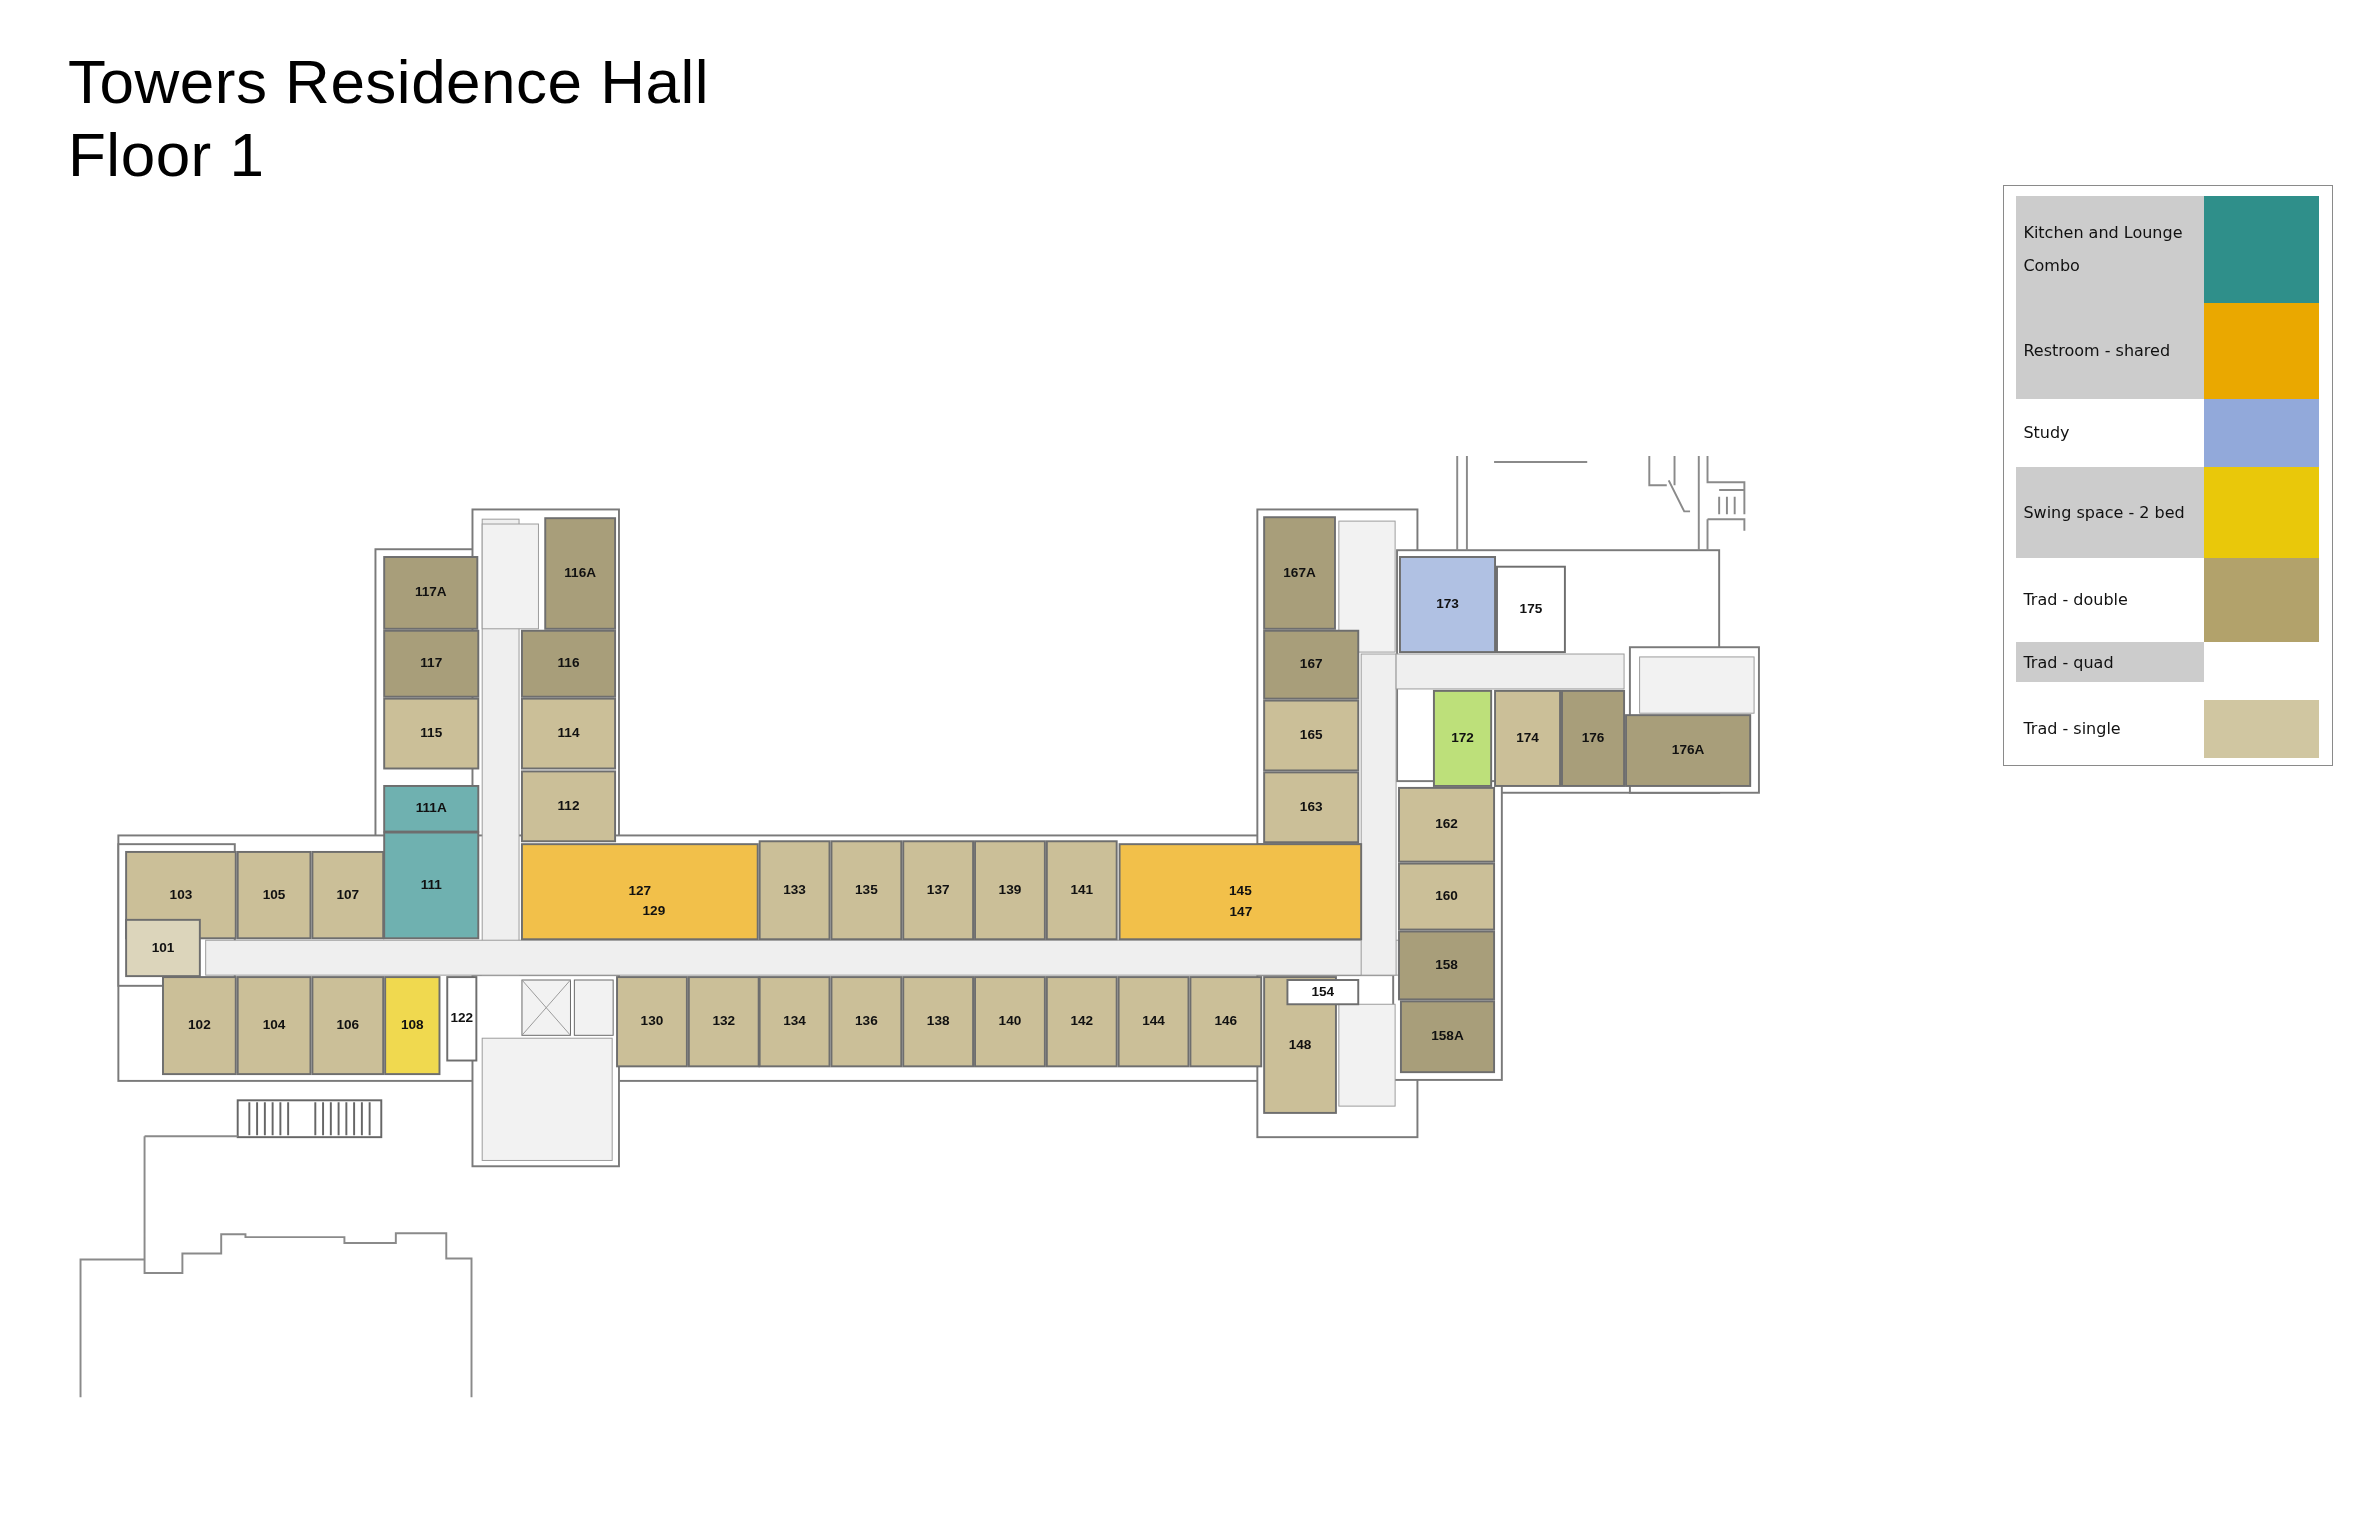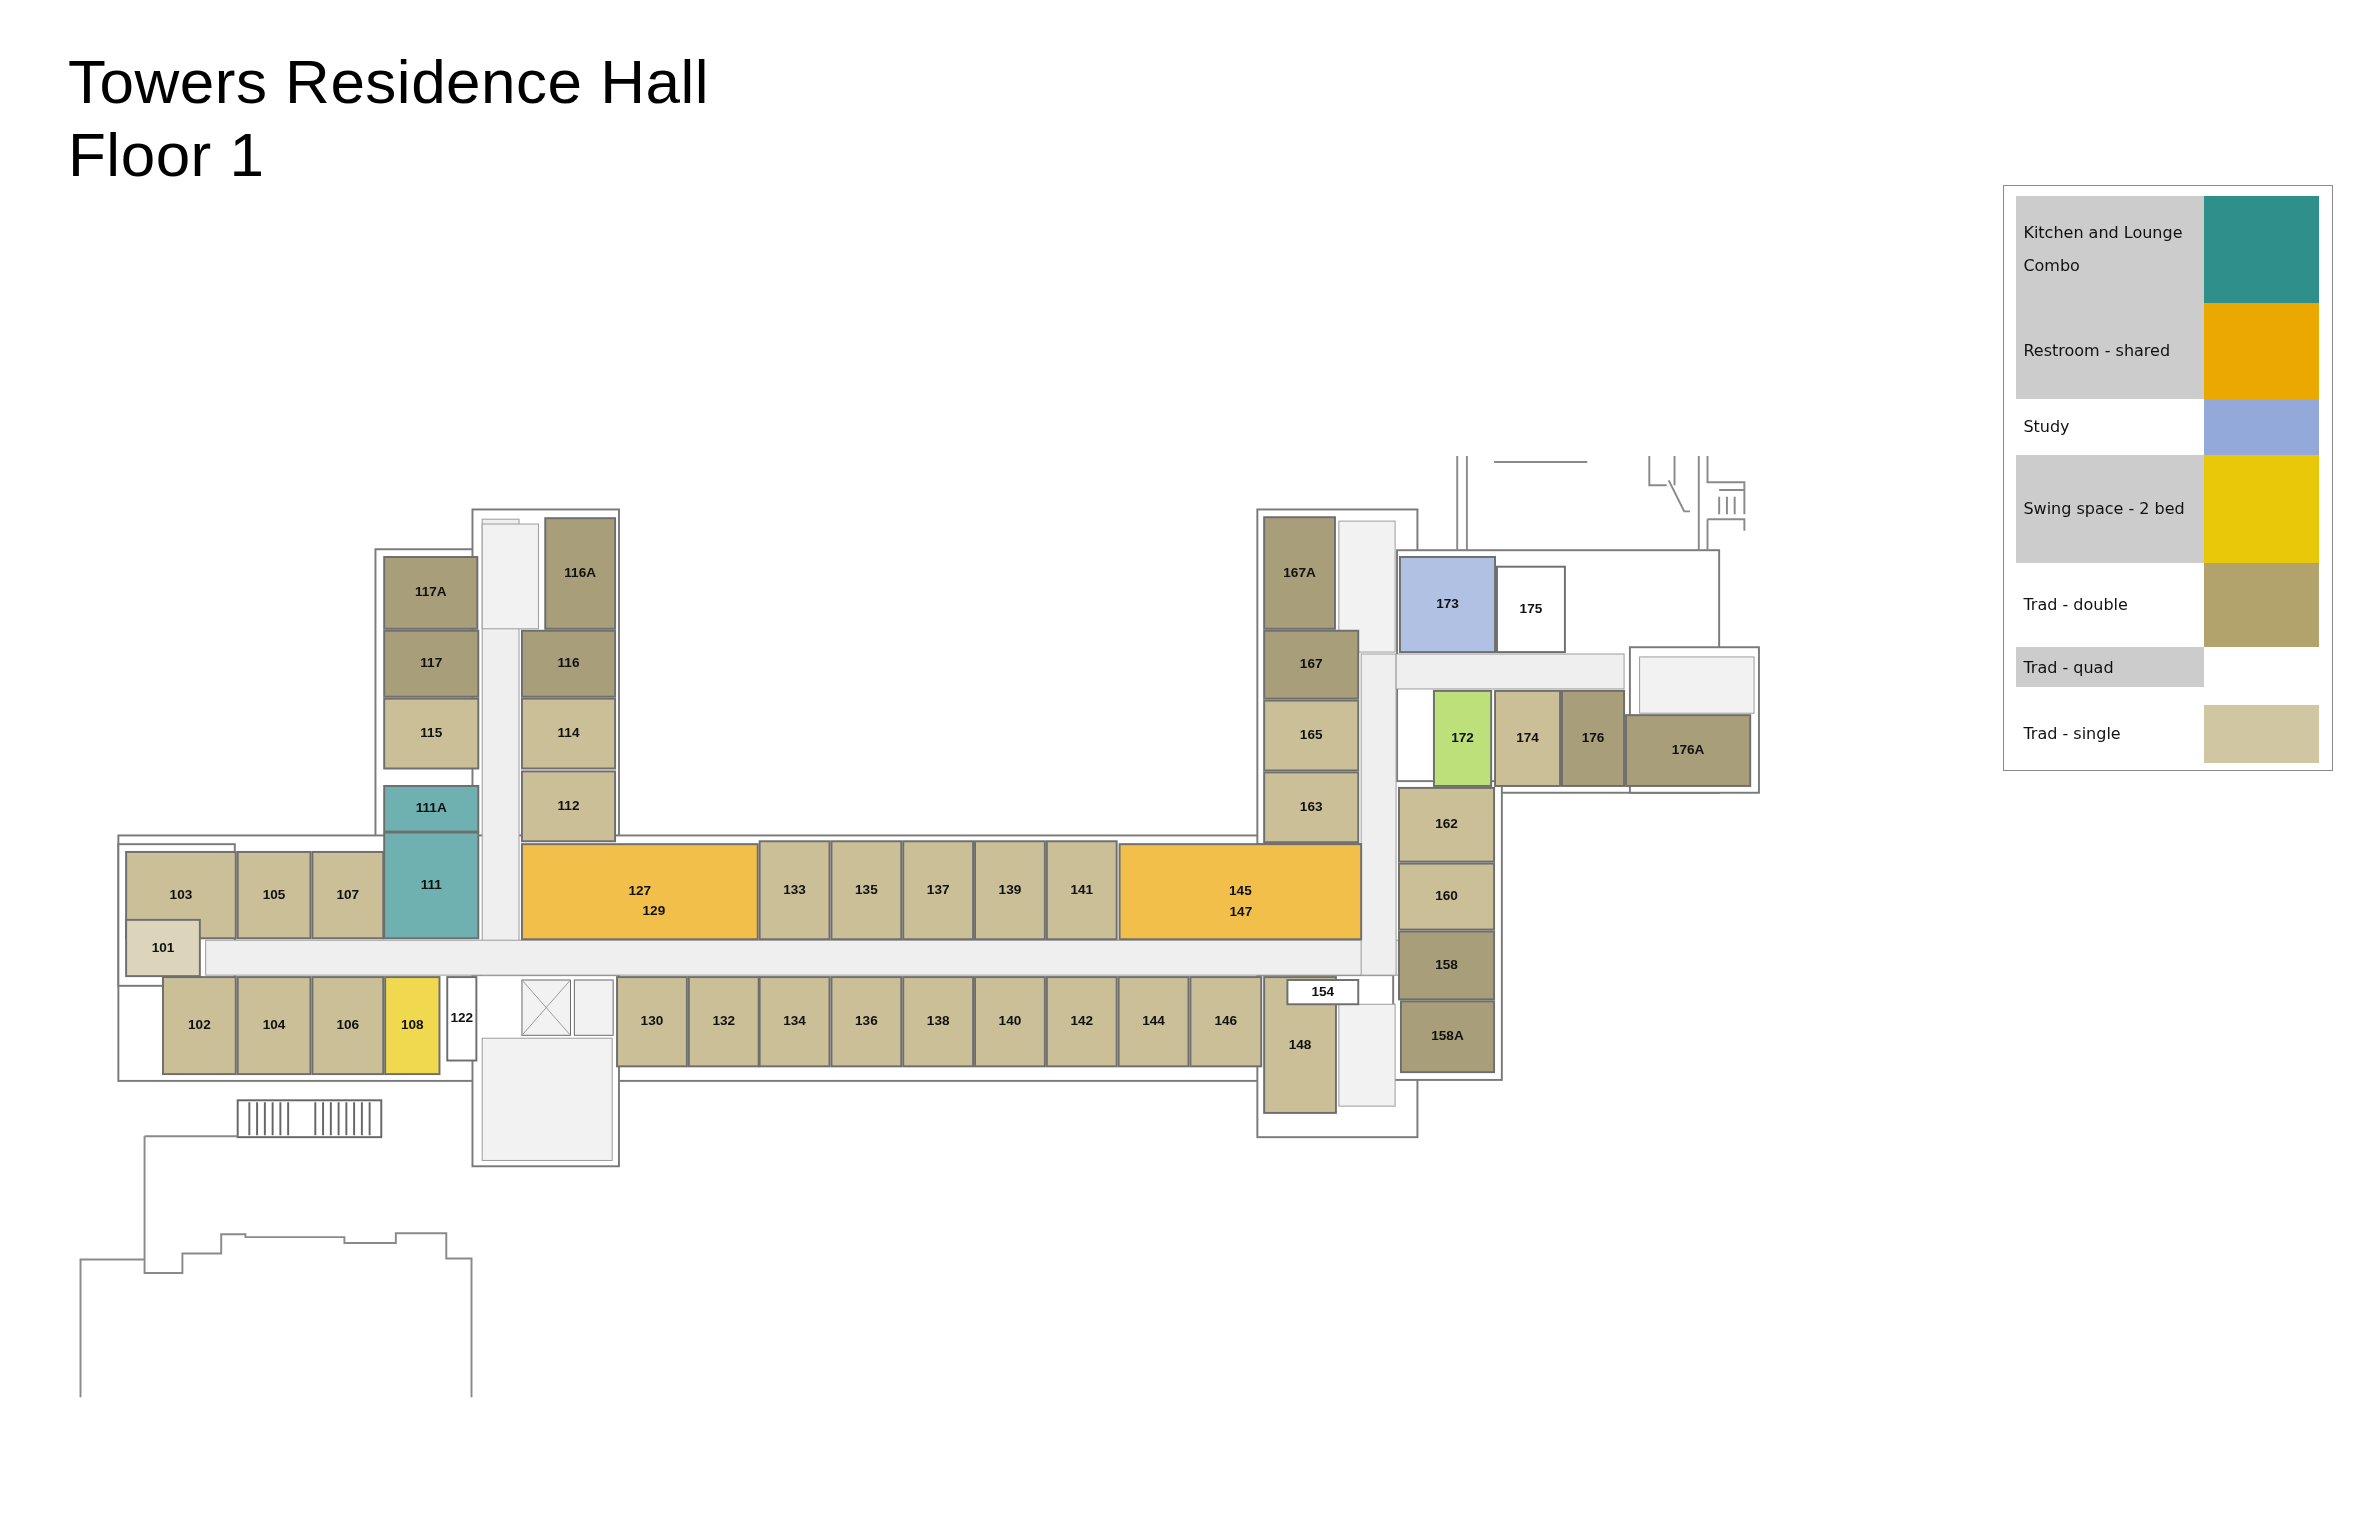--- a/index.html
+++ b/index.html
@@ -288,25 +288,25 @@
 
 <div class="legend" id="legend">
     <div class="legend-row" style="height: 107px;">
       <div class="legend-label shaded">Kitchen and Lounge Combo</div>
       <div class="legend-swatch" style="background: rgb(47, 143, 138);"></div>
     </div>
     <div class="legend-row" style="height: 96px;">
       <div class="legend-label shaded">Restroom - shared</div>
       <div class="legend-swatch" style="background: rgb(234, 168, 0);"></div>
     </div>
-    <div class="legend-row" style="height: 56px;">
+    <div class="legend-row" style="height: 68px;">
       <div class="legend-label">Study</div>
       <div class="legend-swatch" style="background: rgb(146, 169, 218);"></div>
     </div>
-    <div class="legend-row" style="height: 108px;">
+    <div class="legend-row" style="height: 91px;">
       <div class="legend-label shaded">Swing space - 2 bed</div>
       <div class="legend-swatch" style="background: rgb(233, 200, 10);"></div>
     </div>
     <div class="legend-row" style="height: 84px;">
       <div class="legend-label">Trad - double</div>
       <div class="legend-swatch" style="background: rgb(178, 162, 107);"></div>
     </div>
     <div class="legend-row" style="height: 58px; flex-direction: column;">
       <div class="legend-label shaded">Trad - quad</div>
       <div class="legend-swatch" style="background: rgb(130, 116, 67);"></div>

